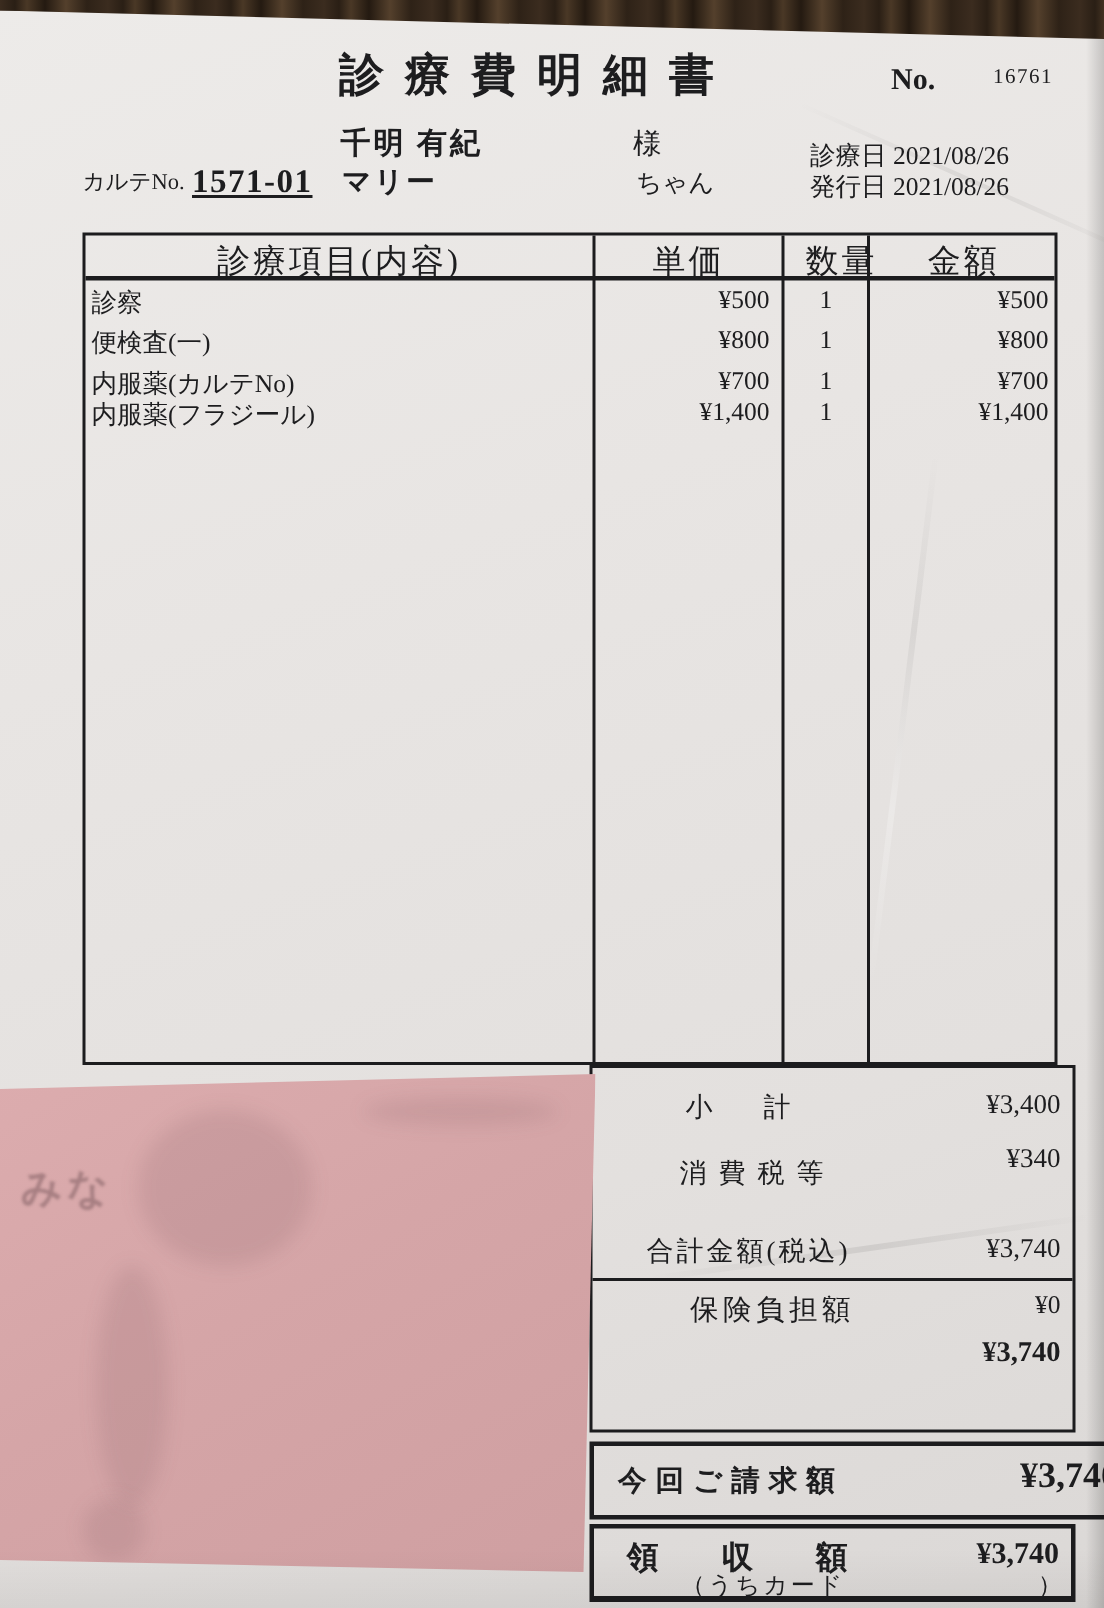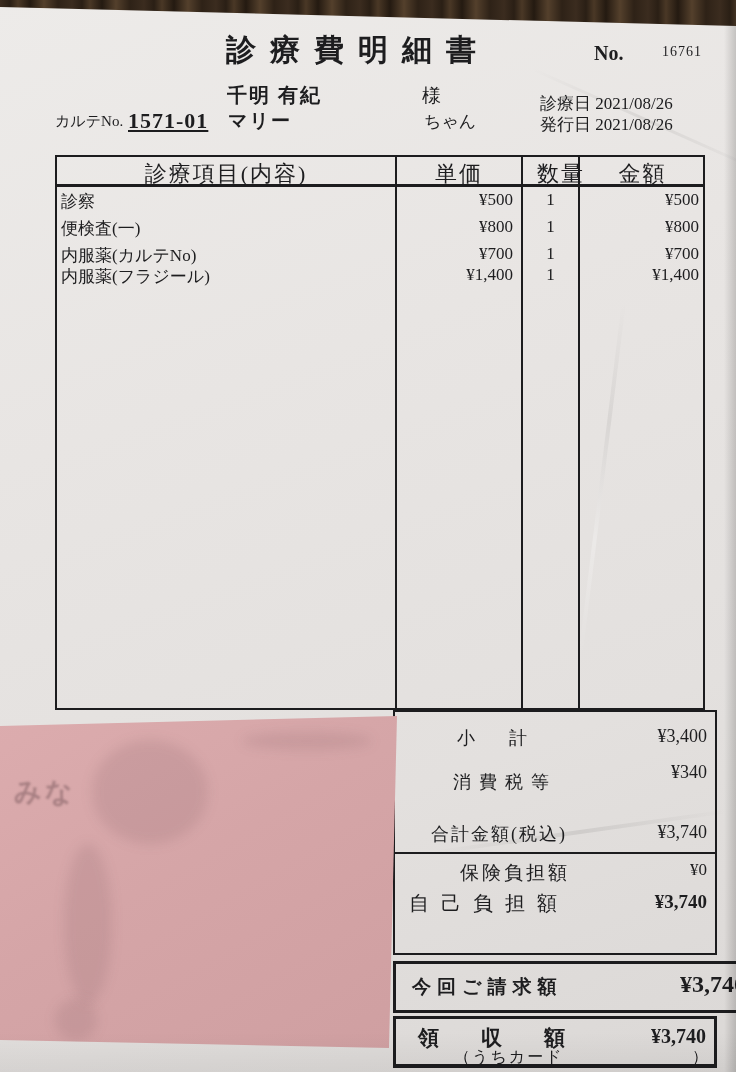--- a/index.html
+++ b/index.html
@@ -165,21 +165,20 @@
       <div class="t-value ink" style="top:50px;">¥340</div>
 
       <div class="t-label ink" style="left:36px;top:110px;letter-spacing:2px;">合計金額(税込)</div>
       <div class="t-value ink" style="top:110px;">¥3,740</div>
 
       <div class="hline" style="top:140px;"></div>
 
       <div class="t-label ink" style="left:48px;top:148px;font-size:19px;letter-spacing:3px;margin-left:17px;">保険負担額</div>
       <div class="t-value ink" style="top:148px;font-size:17px;">¥0</div>
 
-      <div class="t-label ink" style="left:14px;top:178px;font-size:20px;letter-spacing:12px;">自己負担額</div>
       <div class="t-value ink" style="top:179px;font-size:19px;font-weight:600;">¥3,740</div>
     </div>
 
     <div class="abs box billed-box">
       <div class="t-label ink" style="left:16px;top:10px;font-size:19px;letter-spacing:6px;font-weight:600;">今回ご請求額</div>
       <div class="t-value ink" style="top:7px;font-size:24px;font-weight:700;">¥3,740</div>
     </div>
 
     <div class="abs box received-box">
       <div class="t-label ink" style="left:22px;top:5px;font-size:21px;letter-spacing:42px;font-weight:600;">領収額</div>

